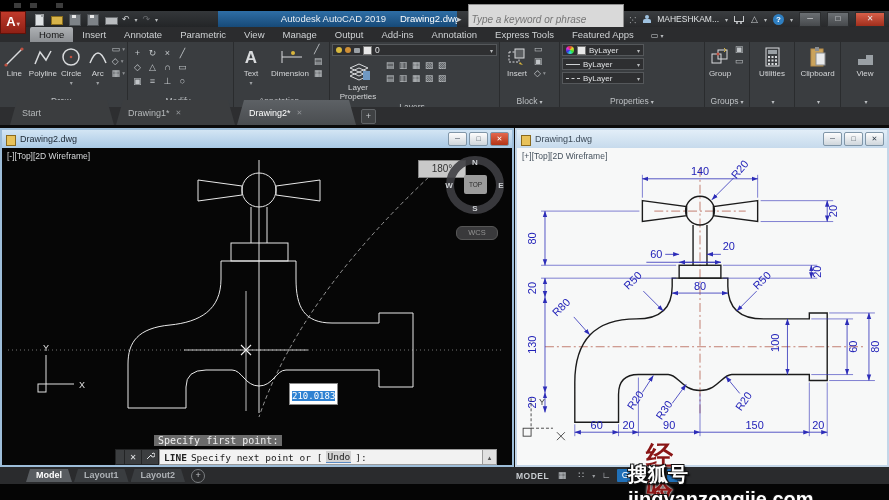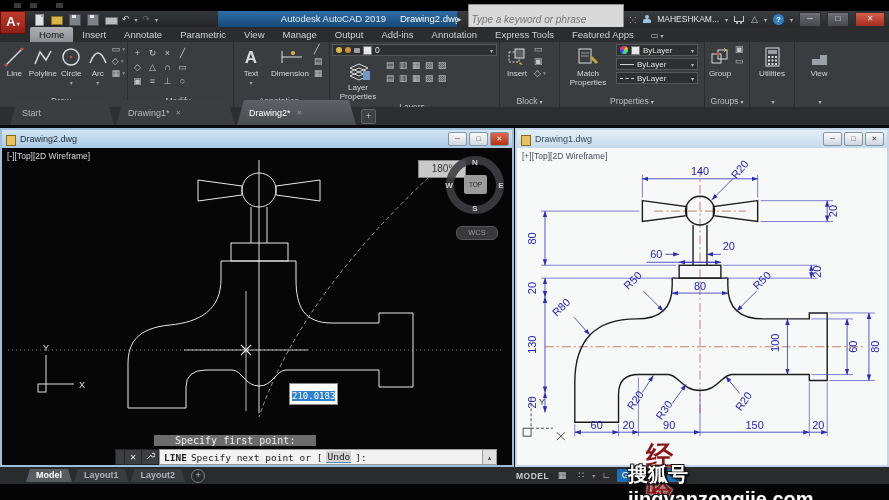--- a/index.html
+++ b/index.html
@@ -96,21 +96,21 @@
   .vc{position:absolute;left:414px;top:2px;width:96px;height:100px;z-index:4;}
   .vc-angle{position:absolute;left:2px;top:10px;width:46px;height:16px;background:#c9c9c9;border:1px solid #858585;color:#333;font-size:10px;text-align:center;line-height:16px;}
   .vc-ring{position:absolute;left:30px;top:6px;width:58px;height:58px;border-radius:50%;border:8px solid rgba(62,62,66,0.9);box-sizing:border-box;}
   .vc-l{position:absolute;transform:translate(-50%,-50%);color:#cdd0d3;font-size:8px;font-weight:bold;}
   .vc-top{position:absolute;left:48px;top:25px;width:23px;height:19px;background:#9b9b9b;border-radius:2px;color:#2b2b2b;font-size:6.5px;text-align:center;line-height:19px;}
   .vc-wcs{position:absolute;left:40px;top:76px;width:40px;height:12px;background:#39393b;border:1px solid #565656;border-radius:6px;color:#939393;font-size:7.5px;text-align:center;line-height:12px;}
   
   .tooltip{position:absolute;left:249px;top:212px;background:#d6d6d6;border:1px solid #6f6f6f;color:#1f1f1f;font-size:9.5px;padding:2px 6px;z-index:5;box-shadow:1px 1px 2px rgba(0,0,0,.6);}
   .dyninput{position:absolute;left:287px;top:235px;background:#fff;border:1px solid #888;padding:1px 2px;z-index:5;}
   .dyninput span{background:#2f82d2;color:#fff;font-size:9px;font-family:"DejaVu Sans Mono",monospace;}
-  .cmdhist{position:absolute;left:152px;top:287px;background:#6b6b6b;color:#efefef;font-size:10px;font-family:"DejaVu Sans Mono",monospace;padding:0 21px;z-index:5;}
+  .cmdhist{position:absolute;left:152px;top:287px;background:#6b6b6b;color:#efefef;font-size:10px;font-family:"DejaVu Sans Mono",monospace;padding:0 4px;z-index:5;}
   .cmdbar{position:absolute;left:113px;top:301px;width:382px;height:16px;display:flex;z-index:5;}
   .cgrip{width:8px;background:#3c3e40;border:1px solid #232425;}
   .cbtn{width:16px;background:#3c3e40;border:1px solid #232425;border-left:none;color:#e4e6e8;font-size:8px;text-align:center;line-height:15px;}
   .cfield{flex:1;background:#f2f2f2;border:1px solid #9a9a9a;display:flex;align-items:center;font-family:"DejaVu Sans Mono",monospace;font-size:9.5px;color:#222;padding:0 4px;gap:4px;}
   .cname{font-weight:bold;}
   .cundo{background:#d2d2d2;border-bottom:1px solid #5a8ac2;padding:0 1px;}
   .cup{width:13px;background:#e0e0e0;border:1px solid #9a9a9a;border-left:none;color:#555;font-size:7px;text-align:center;line-height:15px;}
   
   .statusbar{position:absolute;left:0;top:467px;width:889px;height:17px;background:#2a2b2d;display:flex;align-items:center;}
   .ltabs{display:flex;align-items:center;gap:2px;padding-left:26px;}
@@ -381,31 +381,20 @@
               <span>◇</span>
               <span class="mdd">▾</span>
             </span>
         </div>
       </div>
       <div class="plabel"><span>Block</span><span class="pv">▾</span></div>
     </div>
 
     <div class="panel" style="width:145px">
       <div class="pbody">
-        <div class="bb" style="width:52px">
-          <span class="bicon">
-              <svg width="24" height="22">
-                <rect x="3" y="3" width="12" height="14" stroke="#d9dbdd" fill="none"></rect>
-                <line x1="5" y1="7" x2="13" y2="7" stroke="#9aa0a5"></line>
-                <line x1="5" y1="10" x2="13" y2="10" stroke="#9aa0a5"></line>
-                <path d="M14,12 l6,6 l2,-2 l-6,-6 Z" fill="#c9a23a"></path>
-              </svg>
-            </span>
-          <span class="blabel">Match Properties</span>
-        </div>
         <div>
           <div class="pdrow">
               <span class="cwheel"></span>
               <span class="sw"></span>
               <span>ByLayer</span>
               <span class="flex1"></span>
               <span class="qdd">▾</span>
             </div>
           <div class="pdrow">
               <span class="lnsw"></span>
@@ -468,20 +457,35 @@
                   <rect x="13" y="17" width="2" height="2"></rect>
                 </g>
               </svg>
             </span>
           <span class="blabel">Utilities</span>
         </div>
       </div>
       <div class="plabel"><span class="pv">▾</span></div>
     </div>
 
+    <div class="panel" style="width:46px">
+      <div class="pbody" style="justify-content:center">
+        <div class="bb" style="width:40px">
+          <span class="bicon">
+              <svg width="20" height="22">
+                <rect x="3" y="3" width="12" height="17" stroke="#b98f4a" fill="#caa35c"></rect>
+                <rect x="7" y="1" width="4" height="4" fill="#8a8d90"></rect>
+                <rect x="8" y="7" width="9" height="12" fill="#e8eaec" stroke="#8a8d90"></rect>
+              </svg>
+            </span>
+          <span class="blabel">Clipboard</span>
+        </div>
+      </div>
+      <div class="plabel"><span class="pv">▾</span></div>
+    </div>
 
     <div class="panel" style="width:48px;border-right:none">
       <div class="pbody" style="justify-content:center">
         <div class="bb" style="width:36px">
           <span class="bicon">
               <svg width="22" height="22">
                 <path d="M4,13 L4,19 L19,19 L19,9 L12,9 L12,13 Z" fill="#9aa0a5"></path>
               </svg>
             </span>
           <span class="blabel">View</span>

